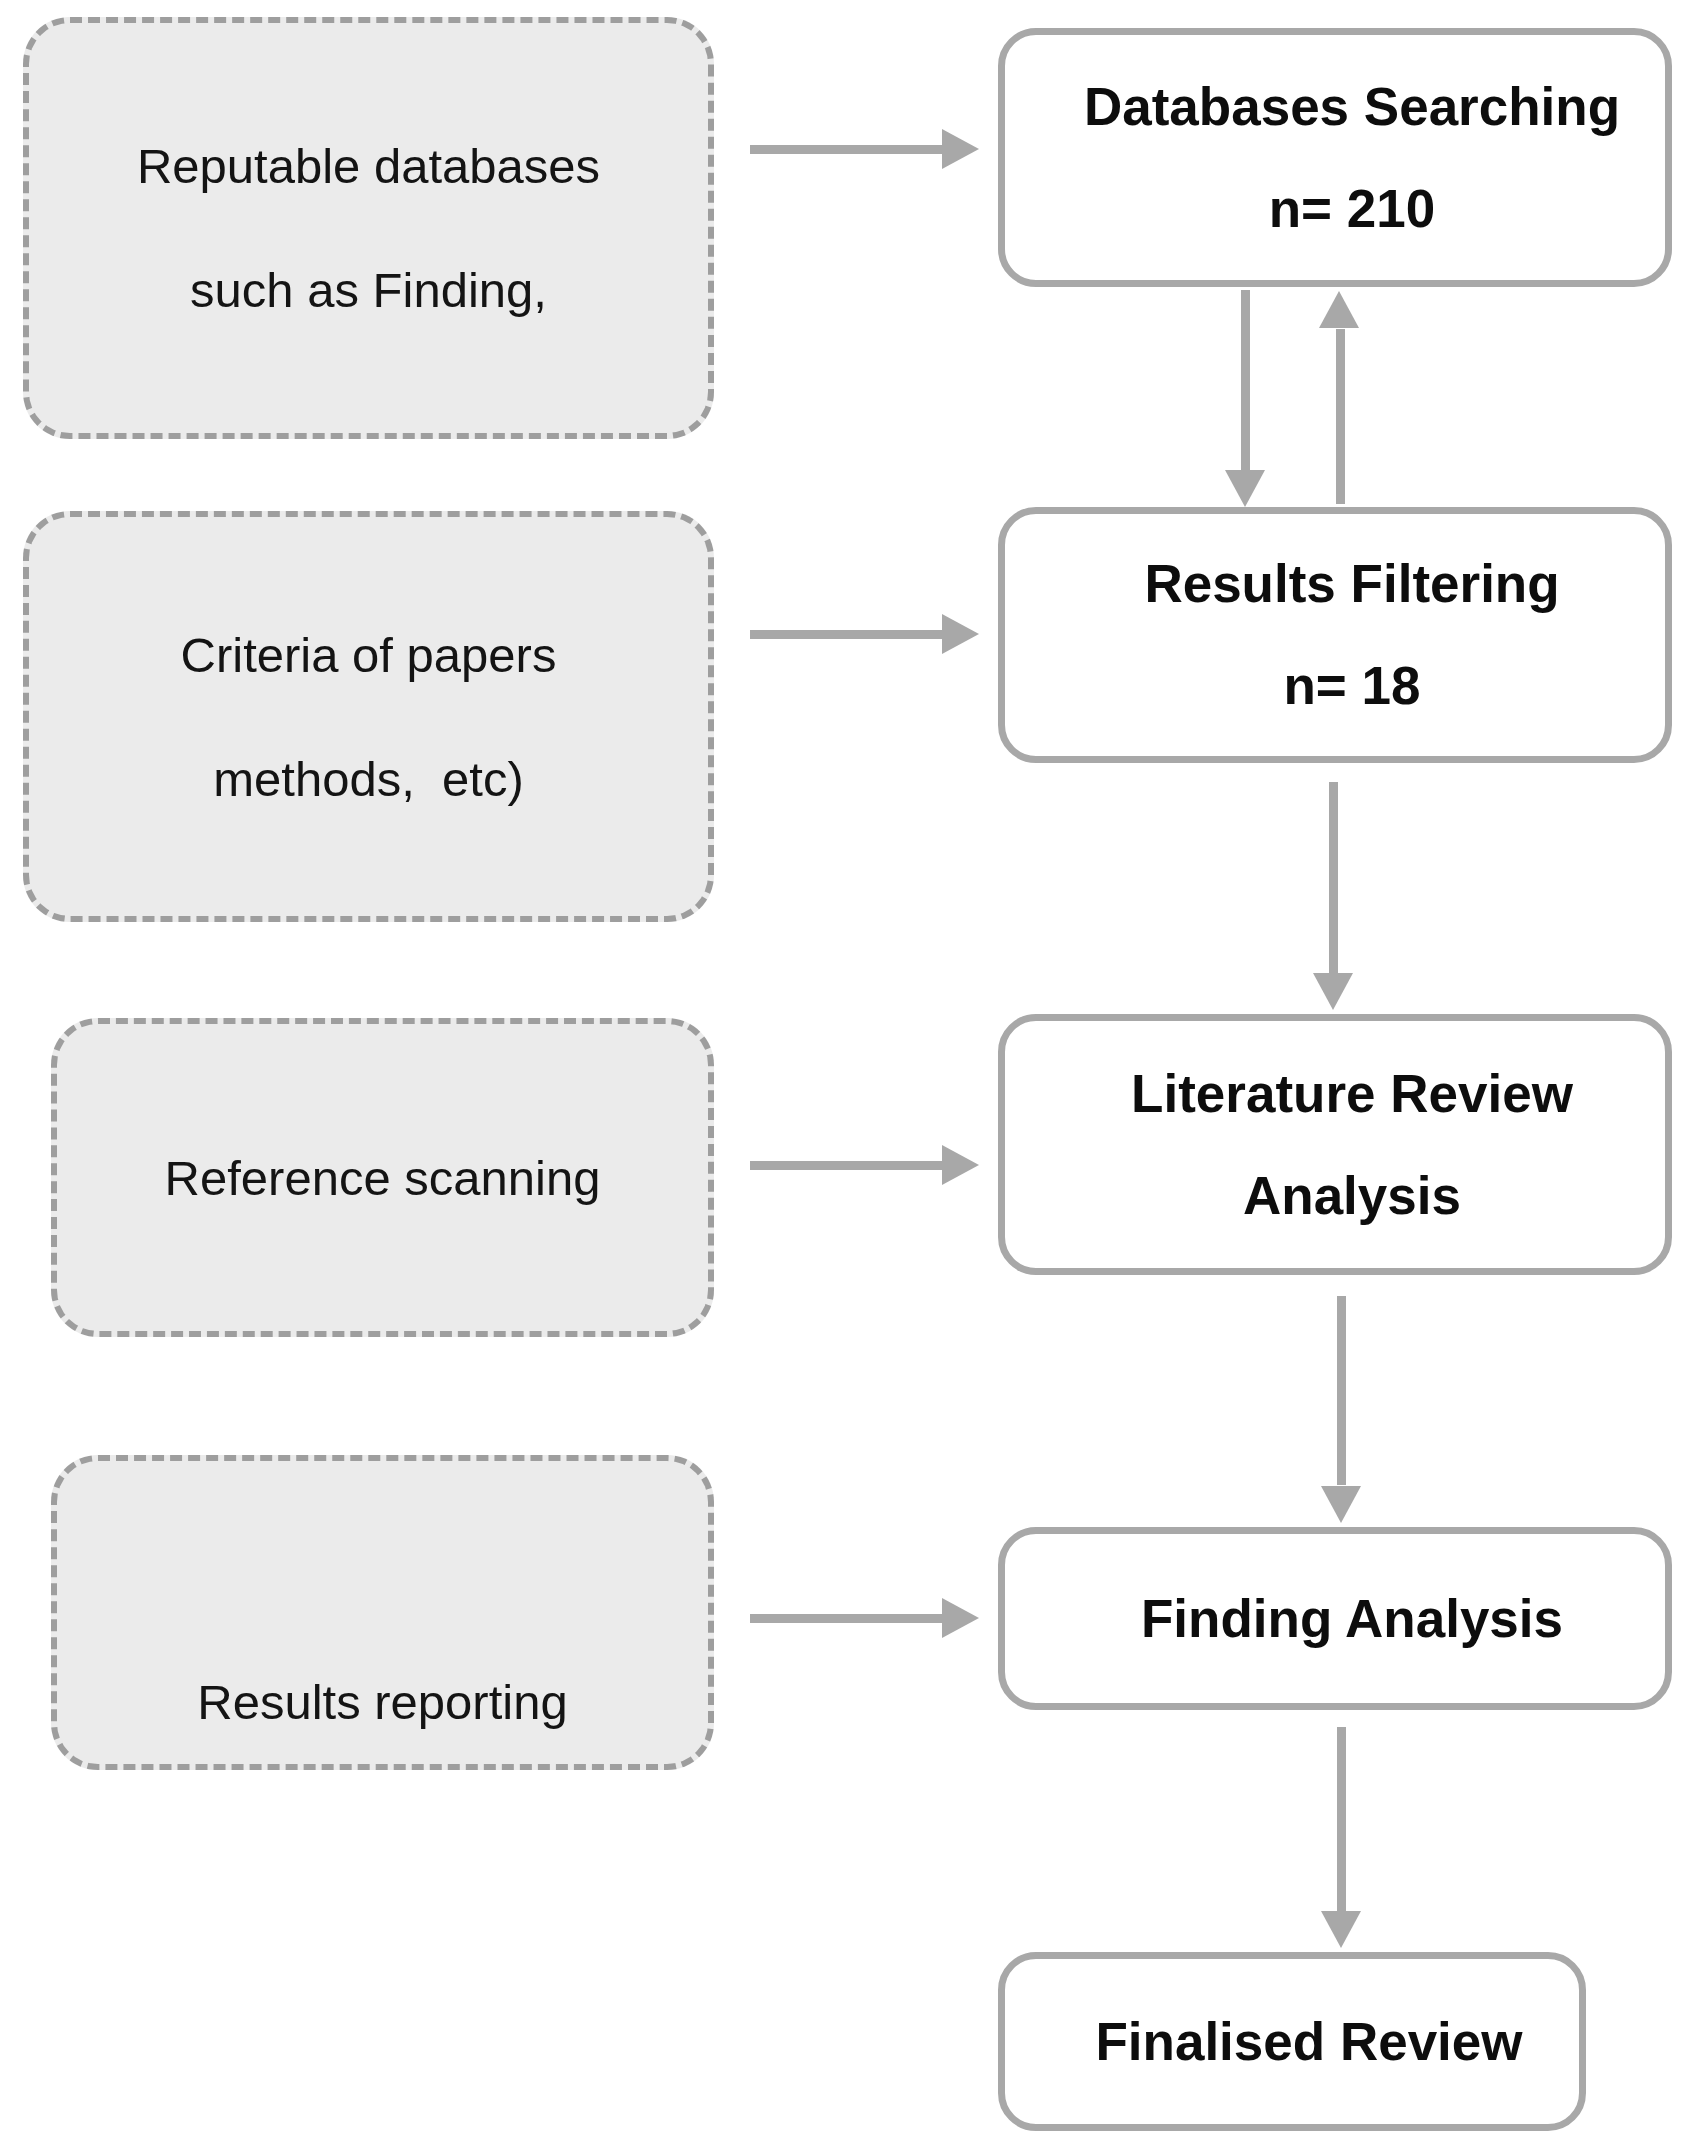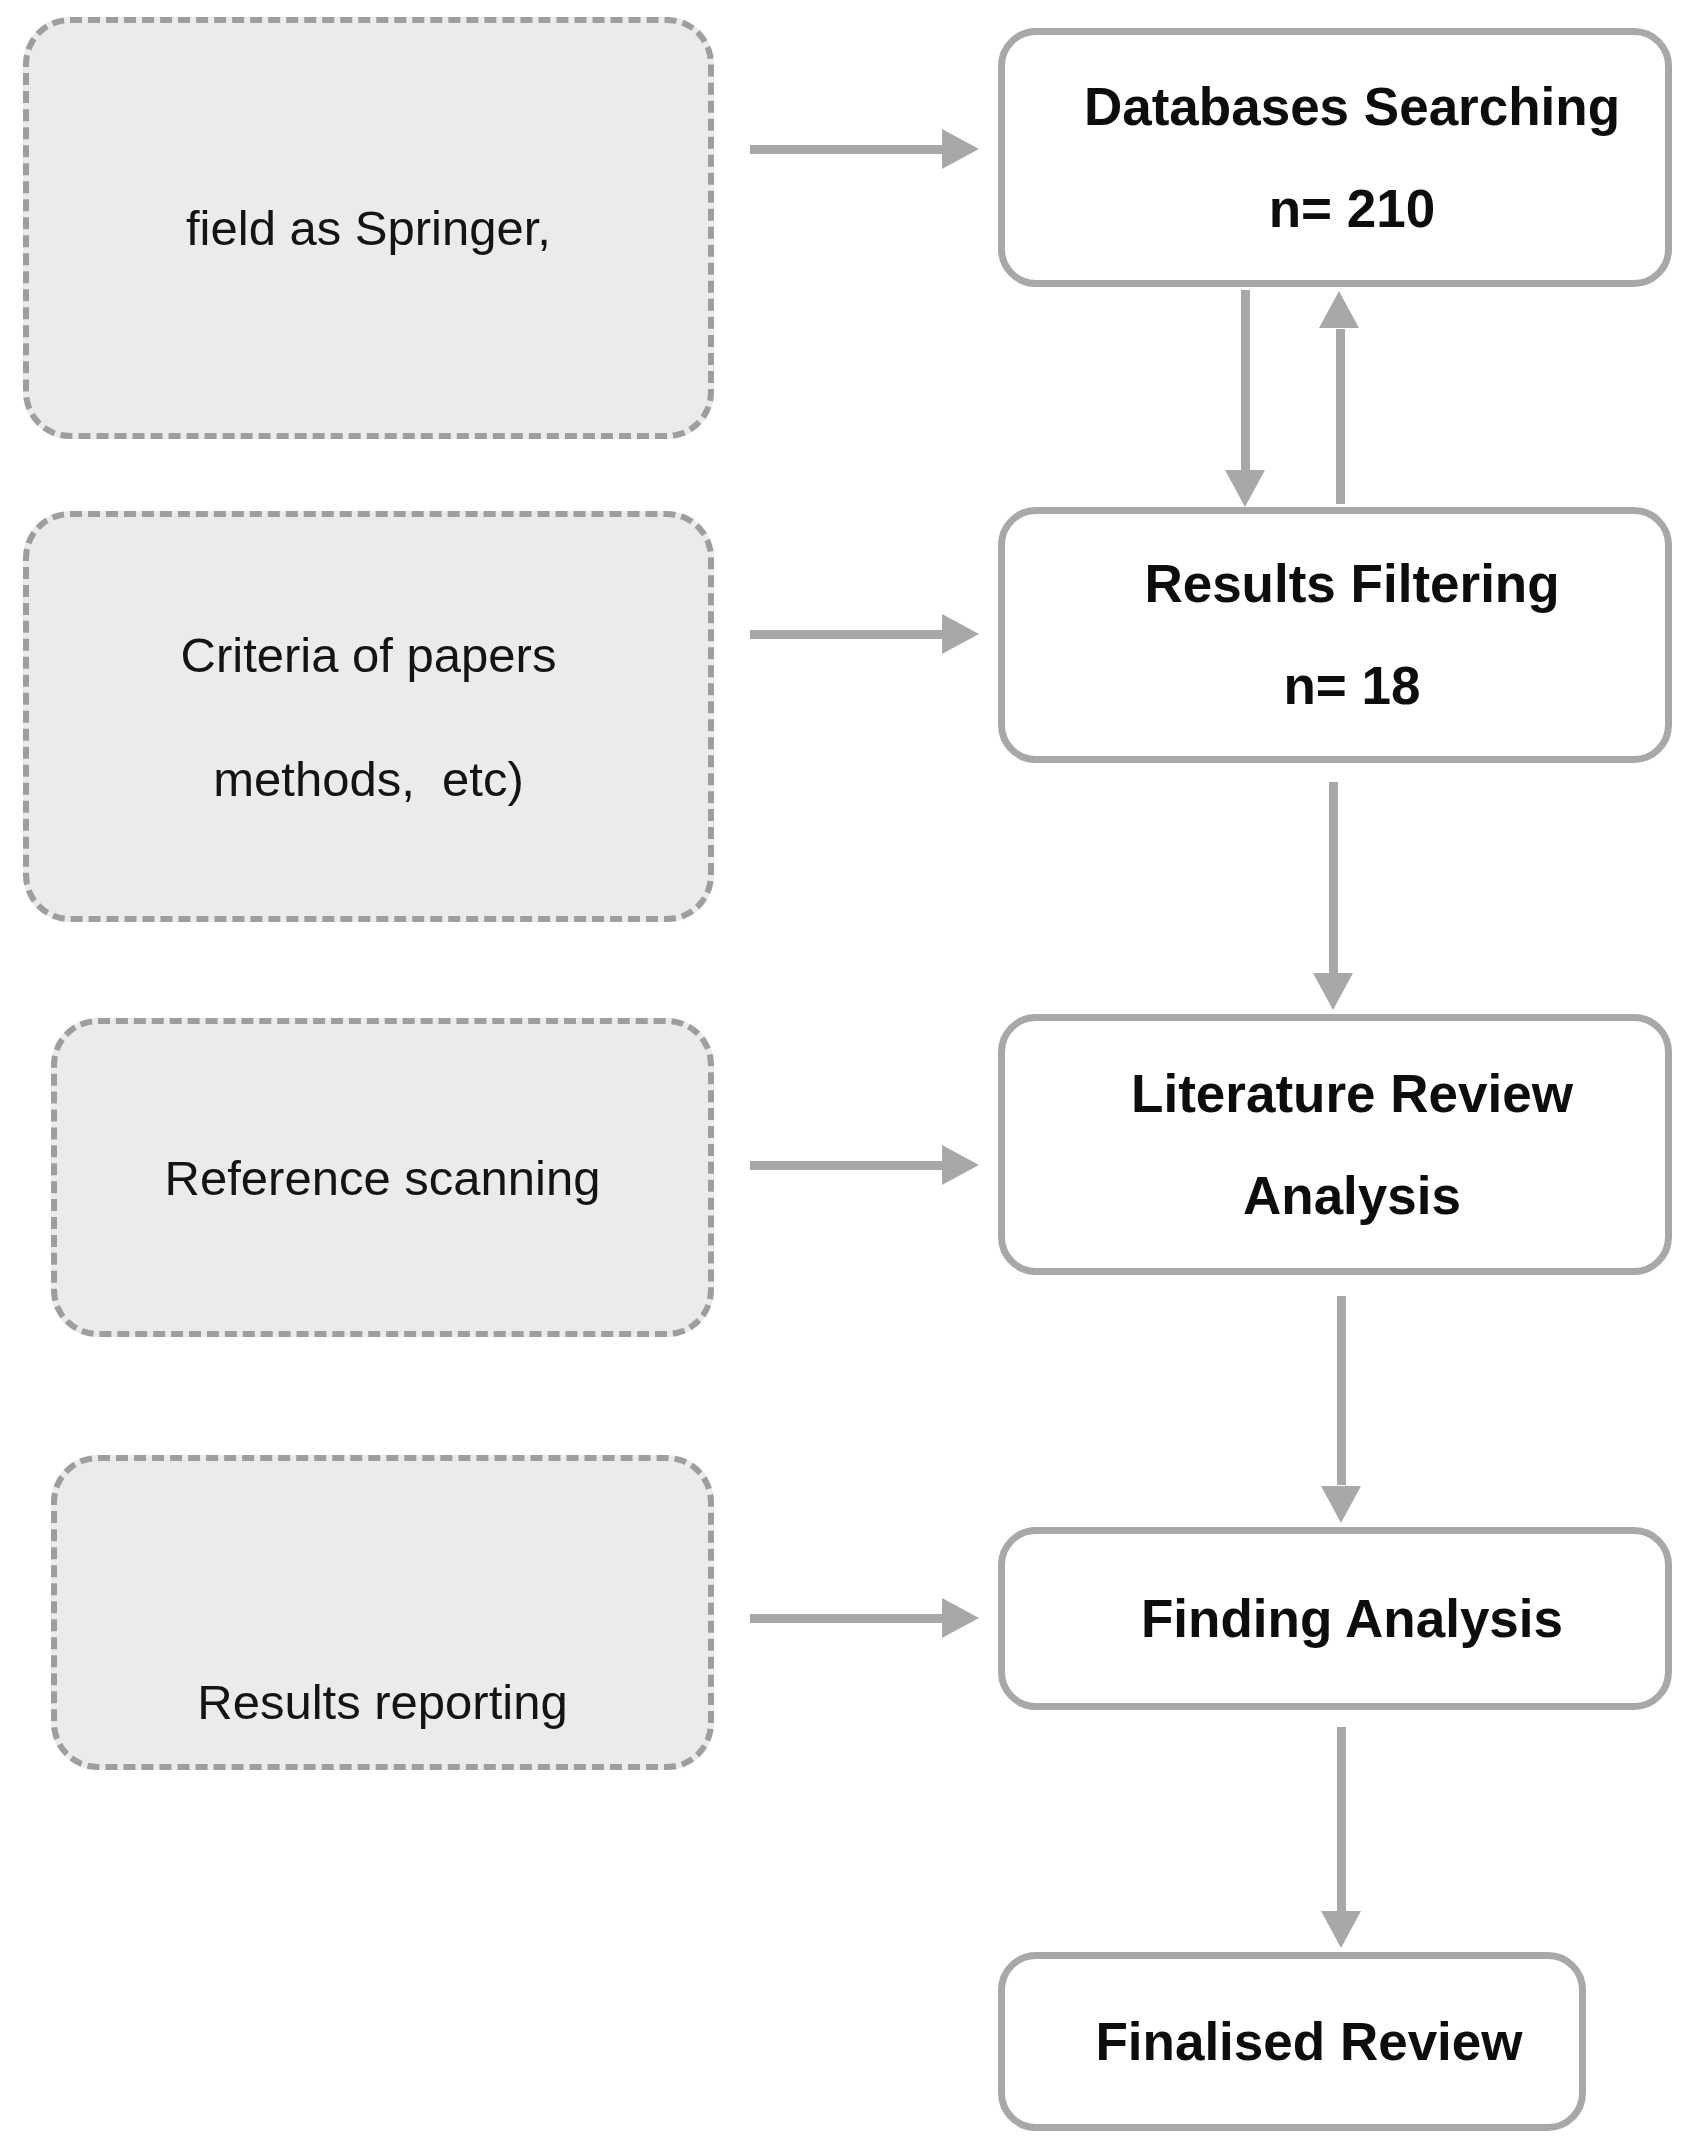--- a/index.html
+++ b/index.html
@@ -115,21 +115,22 @@
   #varrow-down-2 .head-down { left: 1321px; top: 1486px; }
   #varrow-down-3 .shaft-v { left: 1337px; top: 1727px; height: 185px; }
   #varrow-down-3 .head-down { left: 1321px; top: 1911px; }
 </style>
 </head>
 <body>
 
 <div class="canvas">
 
   <div class="box lbox" id="lbox-0">
-    <span class="lline">field as Springer,</span>
+    <span class="lline">Reputable databases</span>
+    <span class="lline">such as Finding,</span>
   </div>
 
   <div class="box lbox" id="lbox-1">
     <span class="lline">Criteria of papers</span>
     <span class="lline">methods,&nbsp; etc)</span>
   </div>
 
   <div class="box lbox" id="lbox-2">
     <span class="lline">Reference scanning</span>
   </div>

